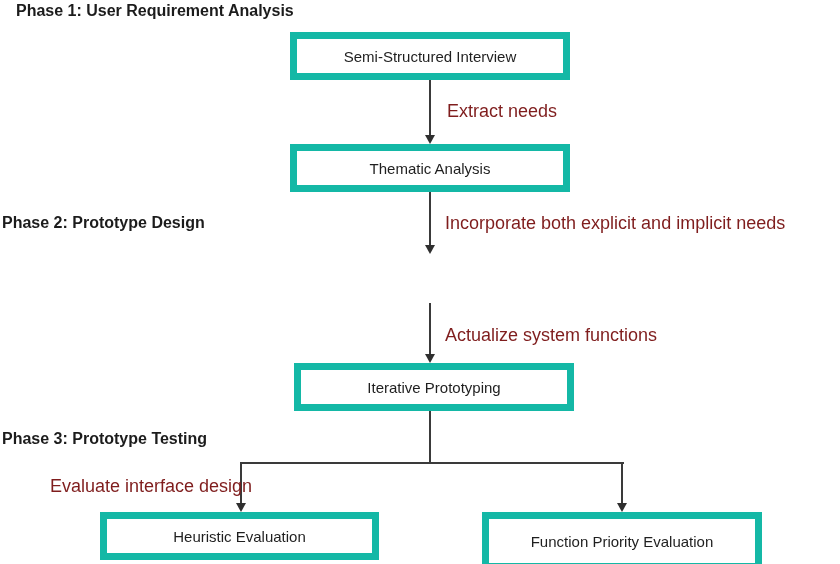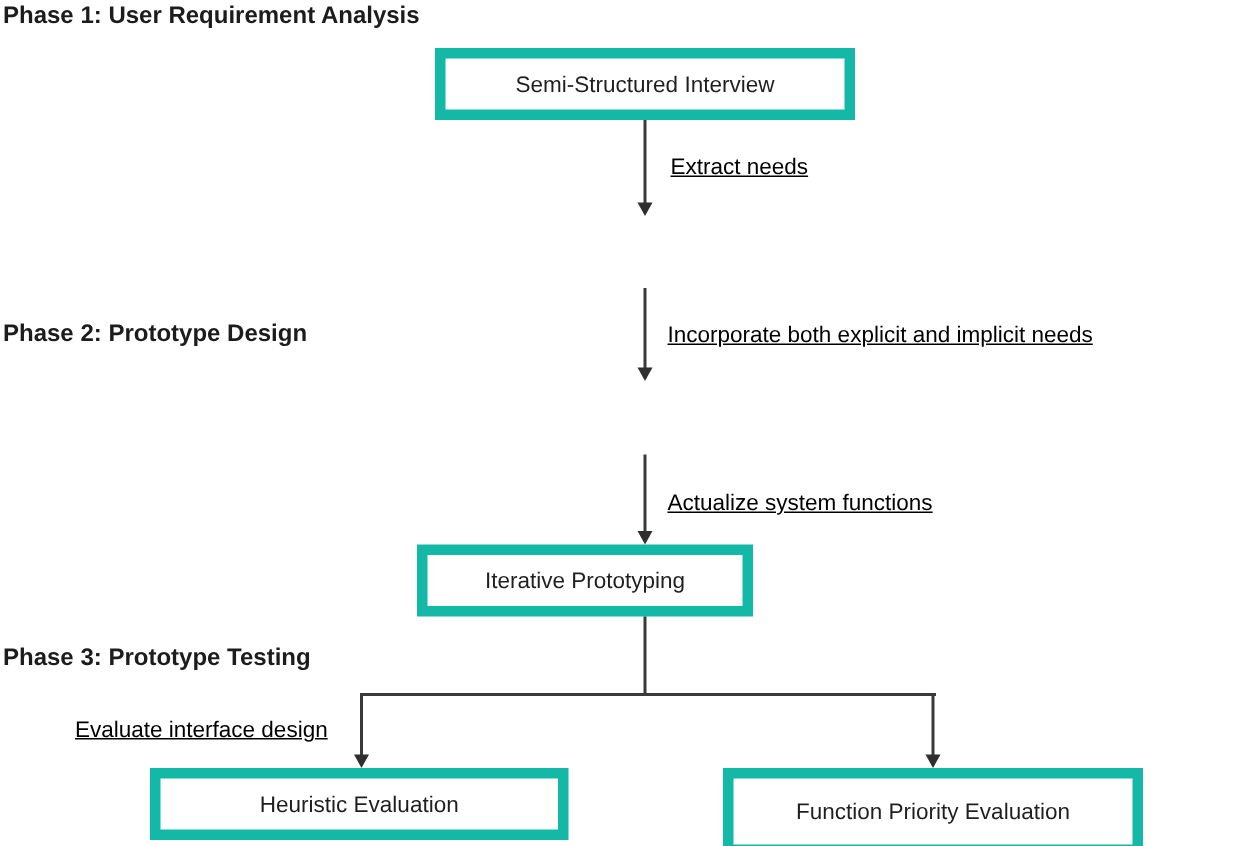--- a/index.html
+++ b/index.html
@@ -30,25 +30,24 @@
     align-items: center;
     justify-content: center;
     font-size: 15px;
     color: #1f1f1f;
     text-align: center;
     box-sizing: border-box;
     white-space: nowrap;
   }
   .edge-label {
     position: absolute;
-    font-size: 15px;
-    color: #000000;
+    font-size: 18px;
+    color: #7f1d1d;
     white-space: nowrap;
     line-height: 17px;
-    text-decoration: underline;
   }
   .edge-label.wrap {
     white-space: normal;
     text-align: center;
   }
   .vline {
     position: absolute;
     width: 2px;
     background: #3a3a3a;
   }
@@ -62,25 +61,25 @@
     width: 0;
     height: 0;
     border-left: 5px solid transparent;
     border-right: 5px solid transparent;
     border-top: 9px solid #2f2f2f;
   }
   
   #node-interview   { left: 290px; top: 32px;  width: 280px; height: 48px; }
   #node-thematic    { left: 290px; top: 144px; width: 280px; height: 48px; }
   #node-identify    { left: 290px; top: 254px; width: 280px; height: 49px; }
-  #node-prototyping { left: 278px; top: 363px; width: 224px; height: 48px; }
+  #node-prototyping { left: 294px; top: 363px; width: 280px; height: 48px; }
   #node-heuristic   { left: 100px; top: 512px; width: 279px; height: 48px; text-align: right; }
   #node-priority    { left: 482px; top: 512px; width: 280px; height: 58px; }
   
-  #phase1 { left: 2px; top: 2px; }
+  #phase1 { left: 16px; top: 2px; }
   #phase2 { left: 2px; top: 214px; }
   #phase3 { left: 2px; top: 430px; }
   
   #line-a1 { left: 429px; top: 80px;  height: 56px; }
   #head-a1 { left: 425px; top: 135px; }
   #line-a2 { left: 429px; top: 192px; height: 54px; }
   #head-a2 { left: 425px; top: 245px; }
   #line-a3 { left: 429px; top: 303px; height: 52px; }
   #head-a3 { left: 425px; top: 354px; }
   #line-stem { left: 429px; top: 411px; height: 53px; }
@@ -99,20 +98,21 @@
 </head>
 <body>
 
 <div id="canvas">
 
   <div class="phase-label" id="phase1">Phase 1: User Requirement Analysis</div>
   <div class="phase-label" id="phase2">Phase 2: Prototype Design</div>
   <div class="phase-label" id="phase3">Phase 3: Prototype Testing</div>
 
   <div class="node" id="node-interview">Semi-Structured Interview</div>
+  <div class="node" id="node-thematic">Thematic Analysis</div>
   <div class="node" id="node-prototyping">Iterative Prototyping</div>
   <div class="node" id="node-heuristic">Heuristic Evaluation</div>
   <div class="node" id="node-priority">Function Priority Evaluation</div>
 
   <div class="vline" id="line-a1"></div>
   <div class="arrowhead" id="head-a1"></div>
 
   <div class="vline" id="line-a2"></div>
   <div class="arrowhead" id="head-a2"></div>
 

